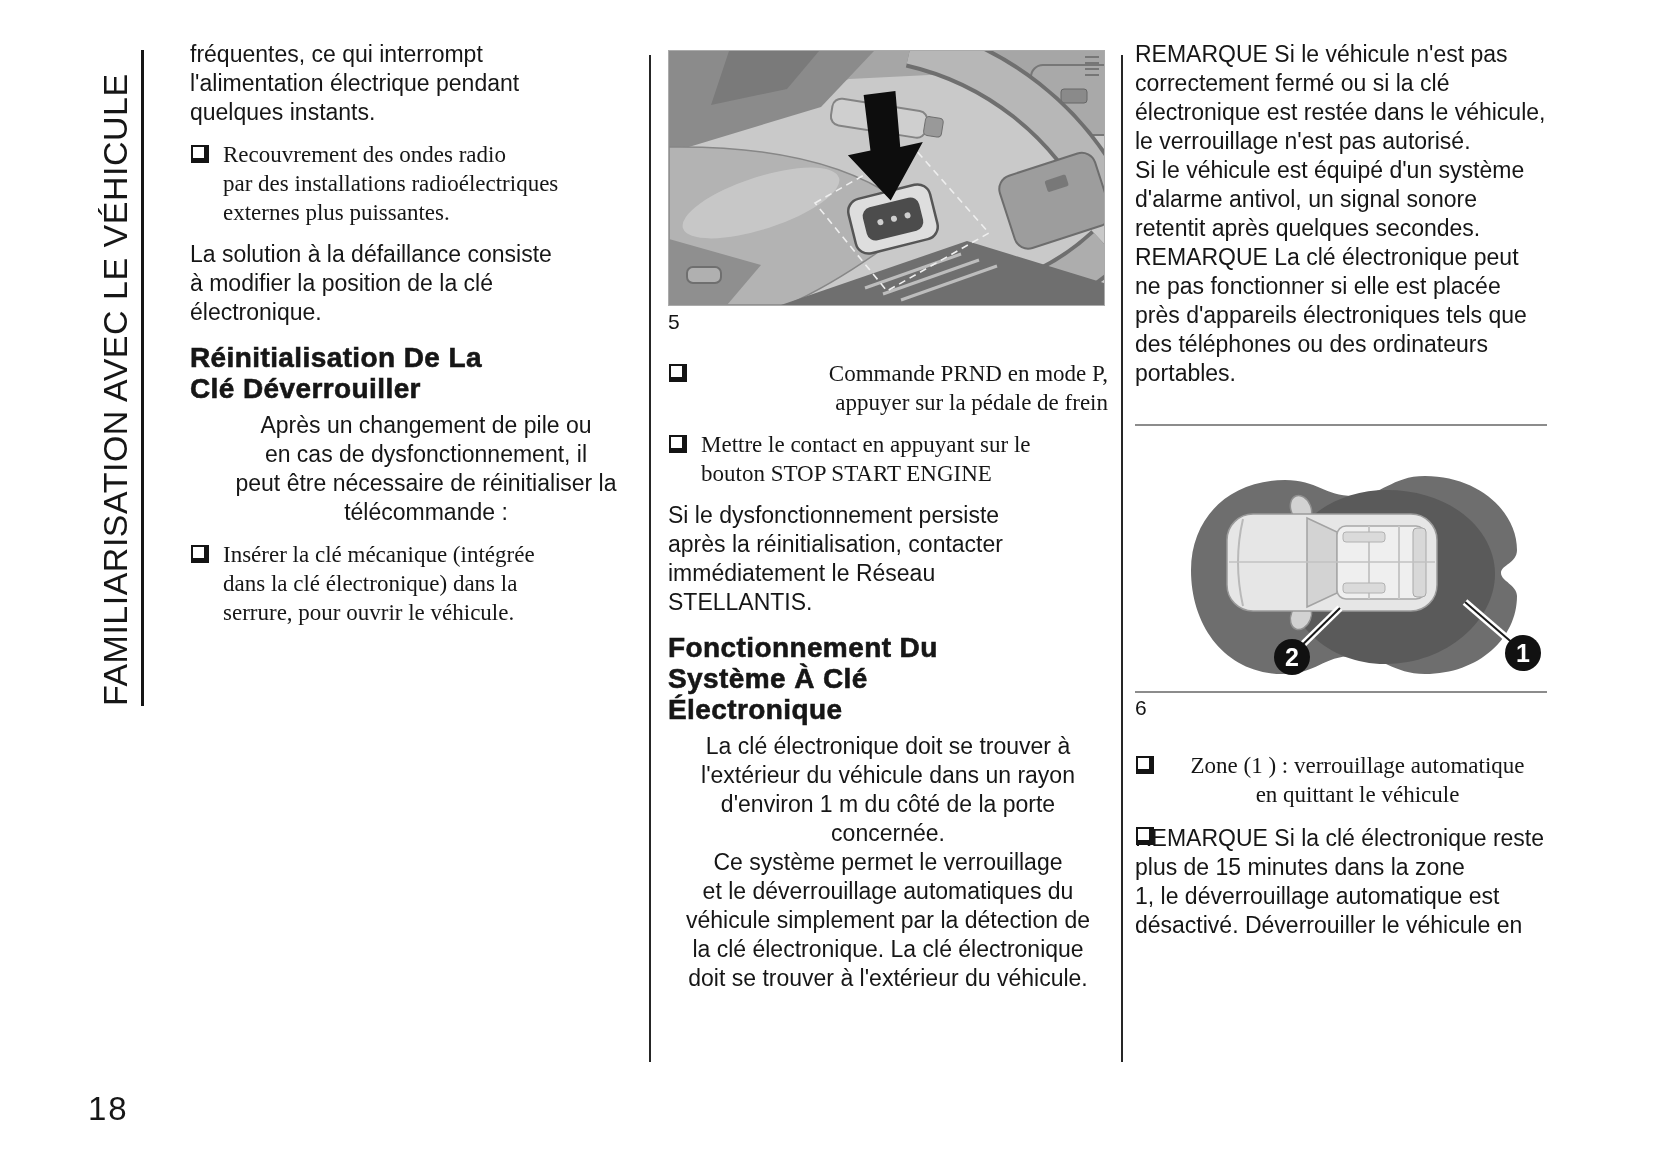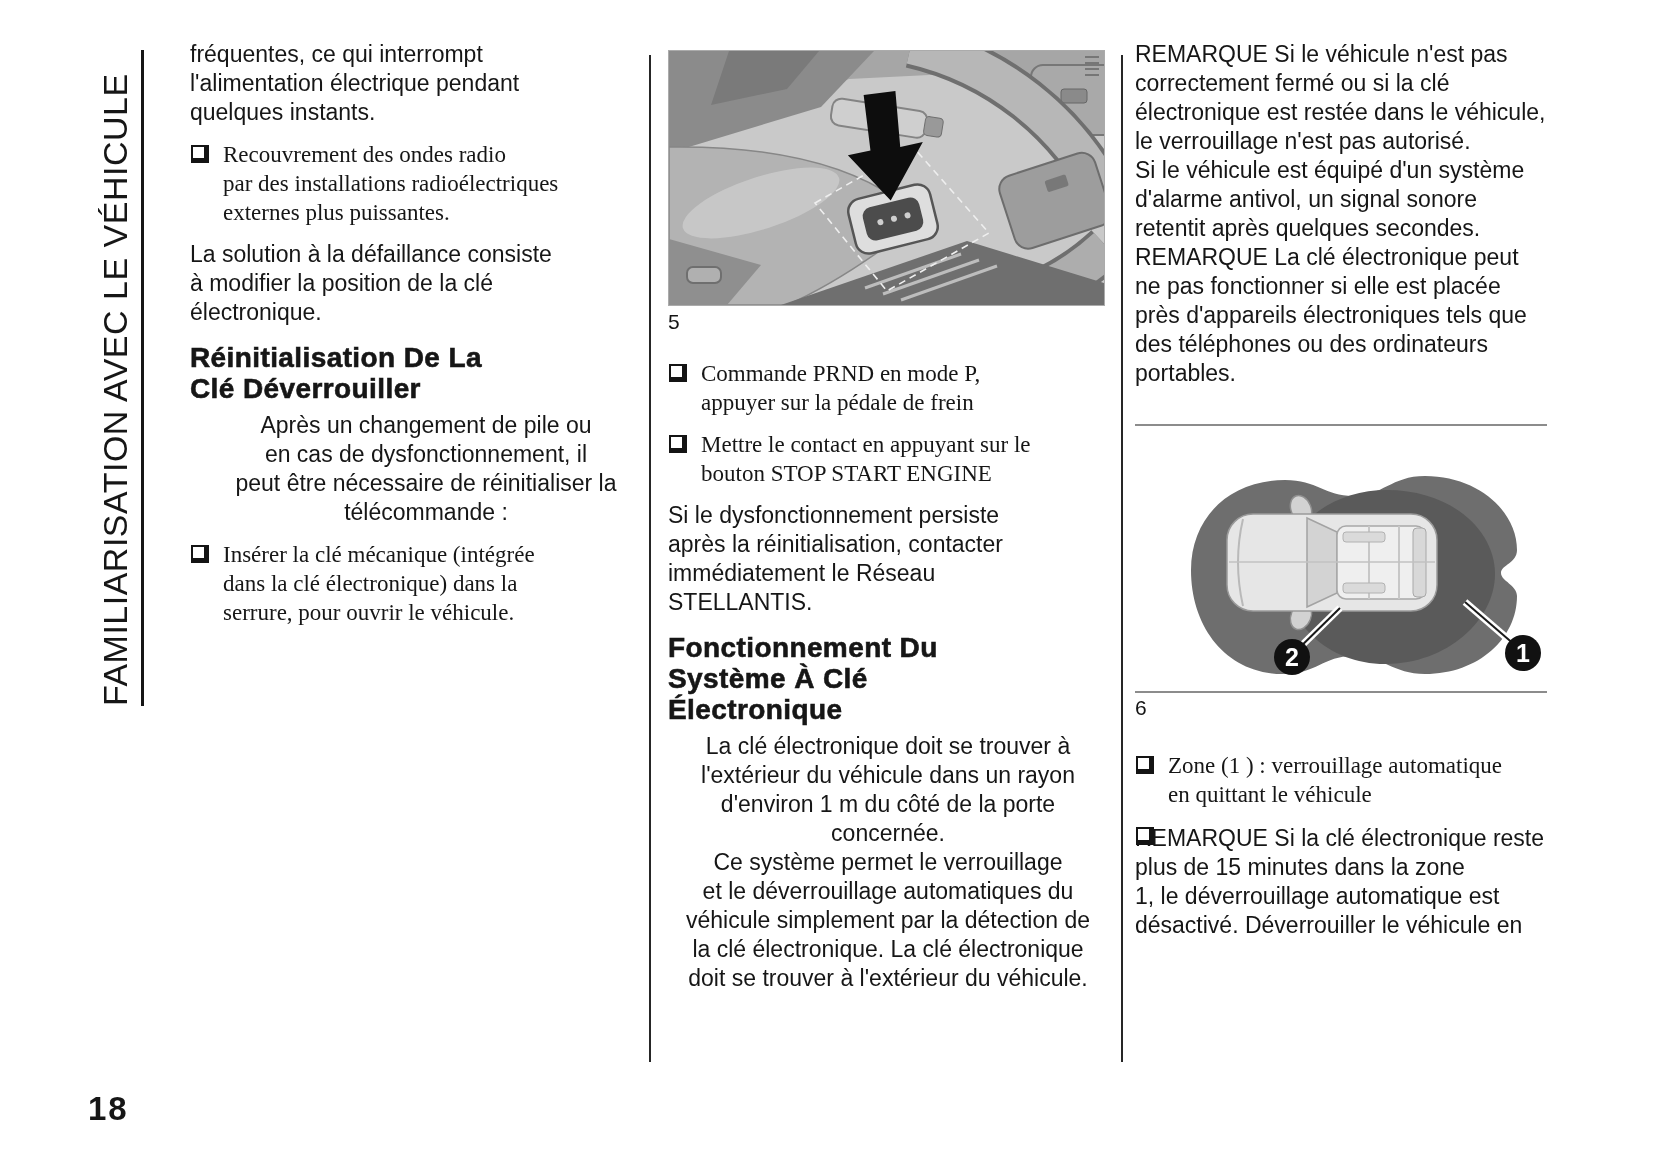--- a/index.html
+++ b/index.html
@@ -58,27 +58,27 @@
     box-sizing:border-box;
     background:#c9c9c9;
     overflow:hidden;
   }
   .fig-caption{font-size:21px;line-height:22px;margin-top:5px;color:#141414;}
   .hrule{height:2px;background:#8c8c8c;border:0;margin:0;}
   .rule-above-fig6{margin-top:36px;}
   .fig6-box{margin-top:16px;width:412px;height:245px;}
   .rule-below-fig6{margin-top:4px;}
   .caption6{margin-top:4px;}
-  .zone-b1{margin-top:32px;}
+  .zone-b1{margin-top:32px;text-align:center;}
   .last-para{margin-top:15px;}
-  .b1-col2{margin-top:26px;}
+  .b1-col2{margin-top:26px;text-align:right;}
   
   .page-number{
     position:absolute;left:88px;top:1090px;
-    font-size:33px;font-weight:700;letter-spacing:2px;
+    font-size:33px;font-weight:400;letter-spacing:2px;
   }
   svg{display:block;}
 </style>
 </head>
 <body>
 
 <div class="page">
 
   <div class="sidebar-title">FAMILIARISATION AVEC LE VÉHICULE</div>
 

